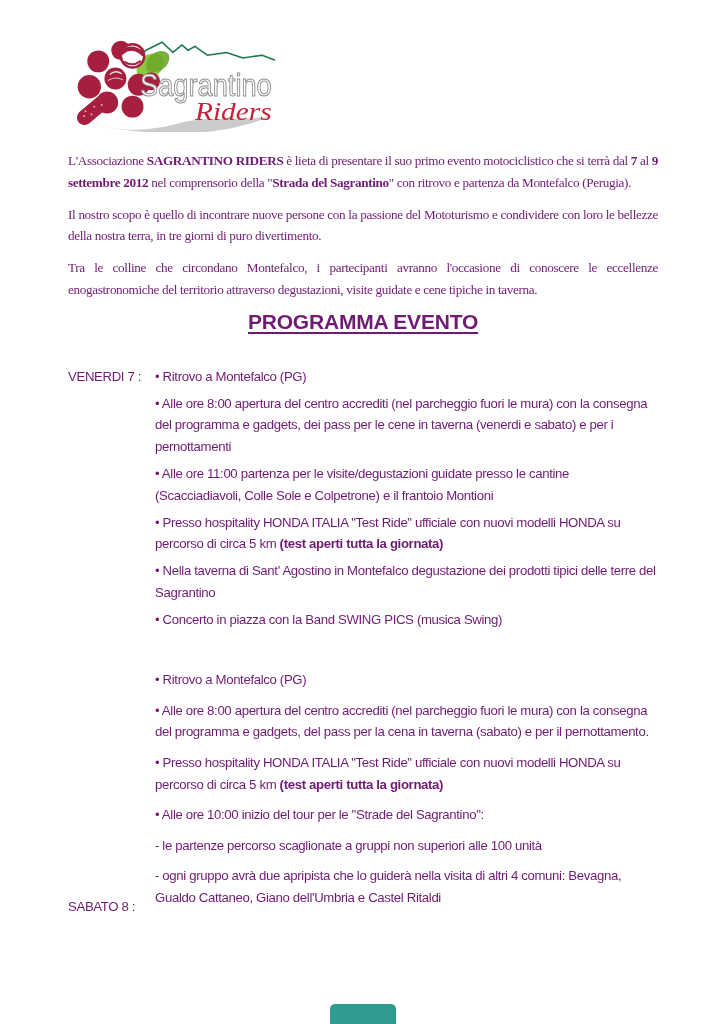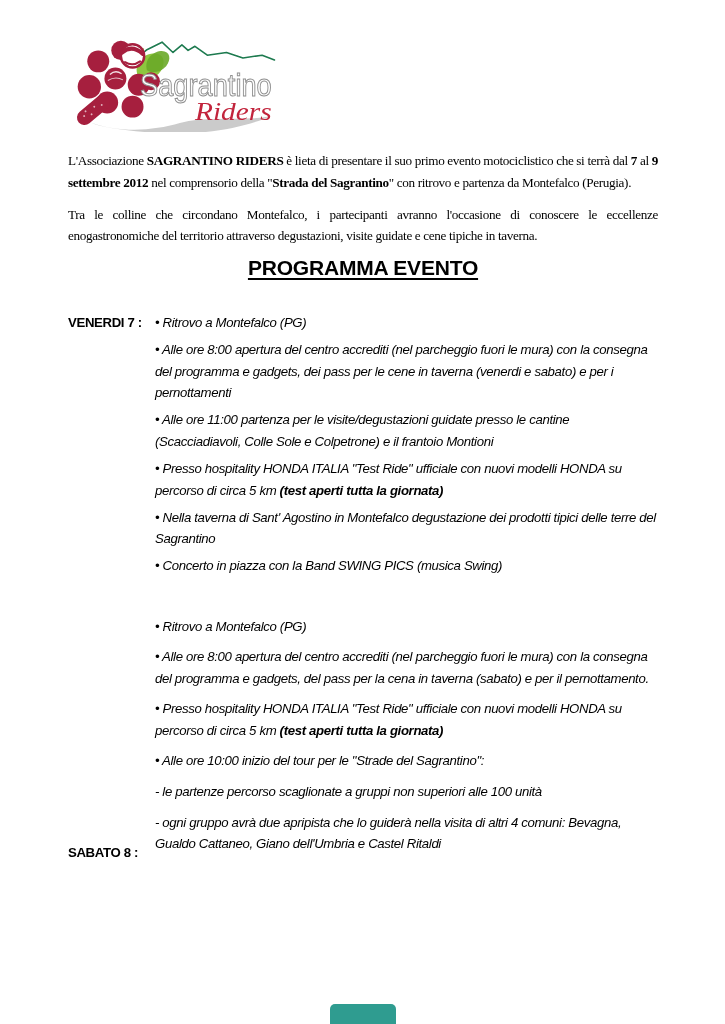--- a/index.html
+++ b/index.html
@@ -3,21 +3,21 @@
 <meta charset="utf-8">
 <style>
   html,body { margin:0; padding:0; background:#ffffff; }
   .page {
     position:relative;
     width:725px; height:1024px;
     margin:0 auto;
     background:#ffffff;
     overflow:hidden;
     font-family:"Liberation Sans","DejaVu Sans",sans-serif;
-    color:#000000;
+    color:#701a75;
   }
   .logo-wrap { position:absolute; left:70px; top:36px; width:206px; height:96px; }
   .logo-wrap svg { display:block; width:100%; height:100%; }
 
   .content {
     position:absolute; left:68px; top:150px; width:590px;
     font-size:13.2px; line-height:21.6px; letter-spacing:-0.35px;
   }
   .intro p { margin:0 0 10.5px; text-align:justify;font-family:Liberation Serif, serif; }
   b { font-weight:bold; }
@@ -29,22 +29,22 @@
     letter-spacing:-0.2px;
   }
   .heading span {
     text-decoration:underline;
     text-decoration-thickness:1.8px;
     text-underline-offset:3px;
   }
 
   .prog-row { display:flex; align-items:flex-start; }
   .prog-row.saturday { margin-top:33px;align-items:flex-end; }
-  .day-label { width:87px; flex-shrink:0; font-weight:bold; }
-  .day-items { width:503px;font-style:italic; }
+  .day-label { width:87px; flex-shrink:0; font-weight:normal; }
+  .day-items { width:503px; }
   .day-items p { margin:0 0 5.5px; }
   .prog-row.saturday .day-items p { margin:0 0 9px; }
 
   .bottom-bar {
     position:absolute; bottom:0; left:50%;
     width:66px; height:20px; margin-left:-33px;
     background:#2f9c90;
     border-radius:5px 5px 0 0;
     cursor:pointer;
   }
@@ -99,20 +99,21 @@
 
       <text x="102" y="88" font-family="Liberation Sans, DejaVu Sans, sans-serif" font-size="46" fill="#fdfdfd" stroke="#8f8f8f" stroke-width="1.5" textLength="192" lengthAdjust="spacingAndGlyphs">Sagrantino</text>
       <text x="182" y="122" font-family="Liberation Serif, DejaVu Serif, serif" font-style="italic" font-size="36" fill="#c2243c" textLength="112" lengthAdjust="spacingAndGlyphs">Riders</text>
     </svg>
   </div>
 
   <div class="content">
 
     <div class="intro">
       <p><span>L'Associazione </span><b>SAGRANTINO RIDERS</b><span> è lieta di presentare il suo primo evento motociclistico che si terrà dal </span><b>7</b><span> al </span><b>9 settembre 2012</b><span> nel comprensorio della "</span><b>Strada del Sagrantino</b><span>" con ritrovo e partenza da Montefalco (Perugia).</span></p>
+      <p>Il nostro scopo è quello di incontrare nuove persone con la passione del Mototurismo e condividere con loro le bellezze della nostra terra, in tre giorni di puro divertimento.</p>
       <p>Tra le colline che circondano Montefalco, i partecipanti avranno l'occasione di conoscere le eccellenze enogastronomiche del territorio attraverso degustazioni, visite guidate e cene tipiche in taverna.</p>
     </div>
 
     <div class="heading"><span>PROGRAMMA EVENTO</span></div>
 
     <div class="prog-row">
       <div class="day-label">VENERDI 7 :</div>
       <div class="day-items">
         <p><span>• Ritrovo a Montefalco (PG)</span><b></b></p>
         <p><span>• Alle ore 8:00 apertura del centro accrediti (nel parcheggio fuori le mura) con la consegna del programma e gadgets, dei pass per le cene in taverna (venerdi e sabato) e per i pernottamenti</span><b></b></p>

